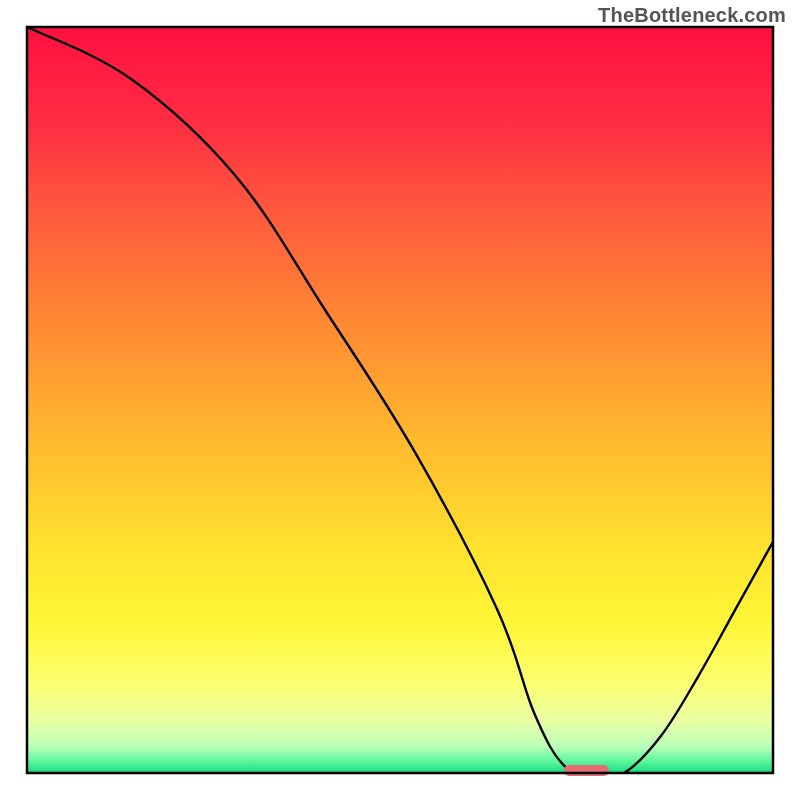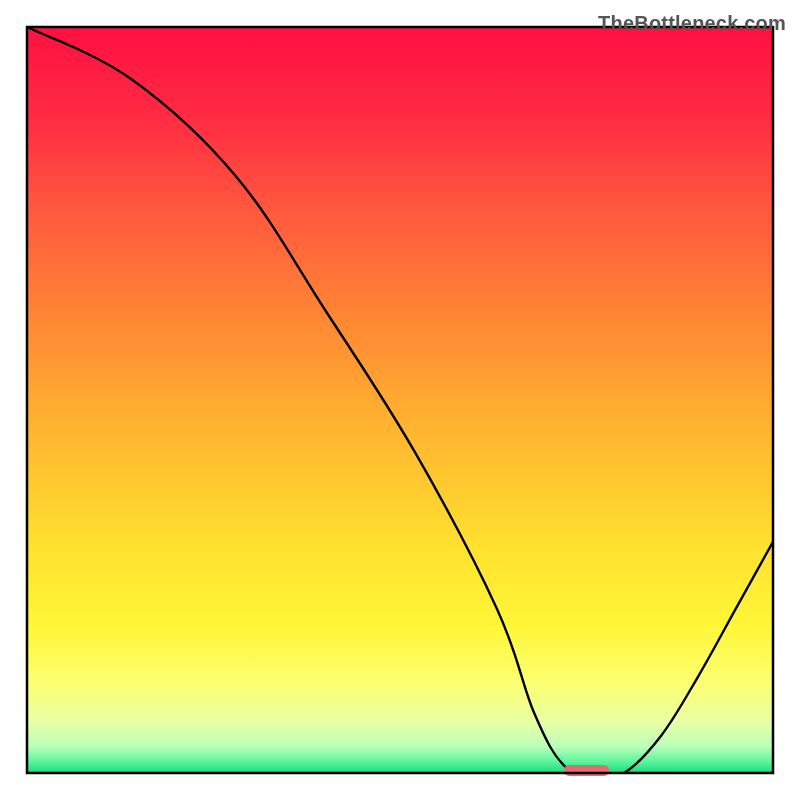--- a/index.html
+++ b/index.html
@@ -11,21 +11,21 @@
     background: #ffffff;
     font-family: Arial, Helvetica, sans-serif;
   }
   .container {
     position: relative;
     width: 800px;
     height: 800px;
   }
   .watermark {
     position: absolute;
-    top: 12px;
+    top: 4px;
     right: 14px;
     font-size: 20px;
     font-weight: 600;
     color: #555555;
     letter-spacing: 0.2px;
     z-index: 20;
     text-align: right;
   }
   svg.plot {
     position: absolute;

